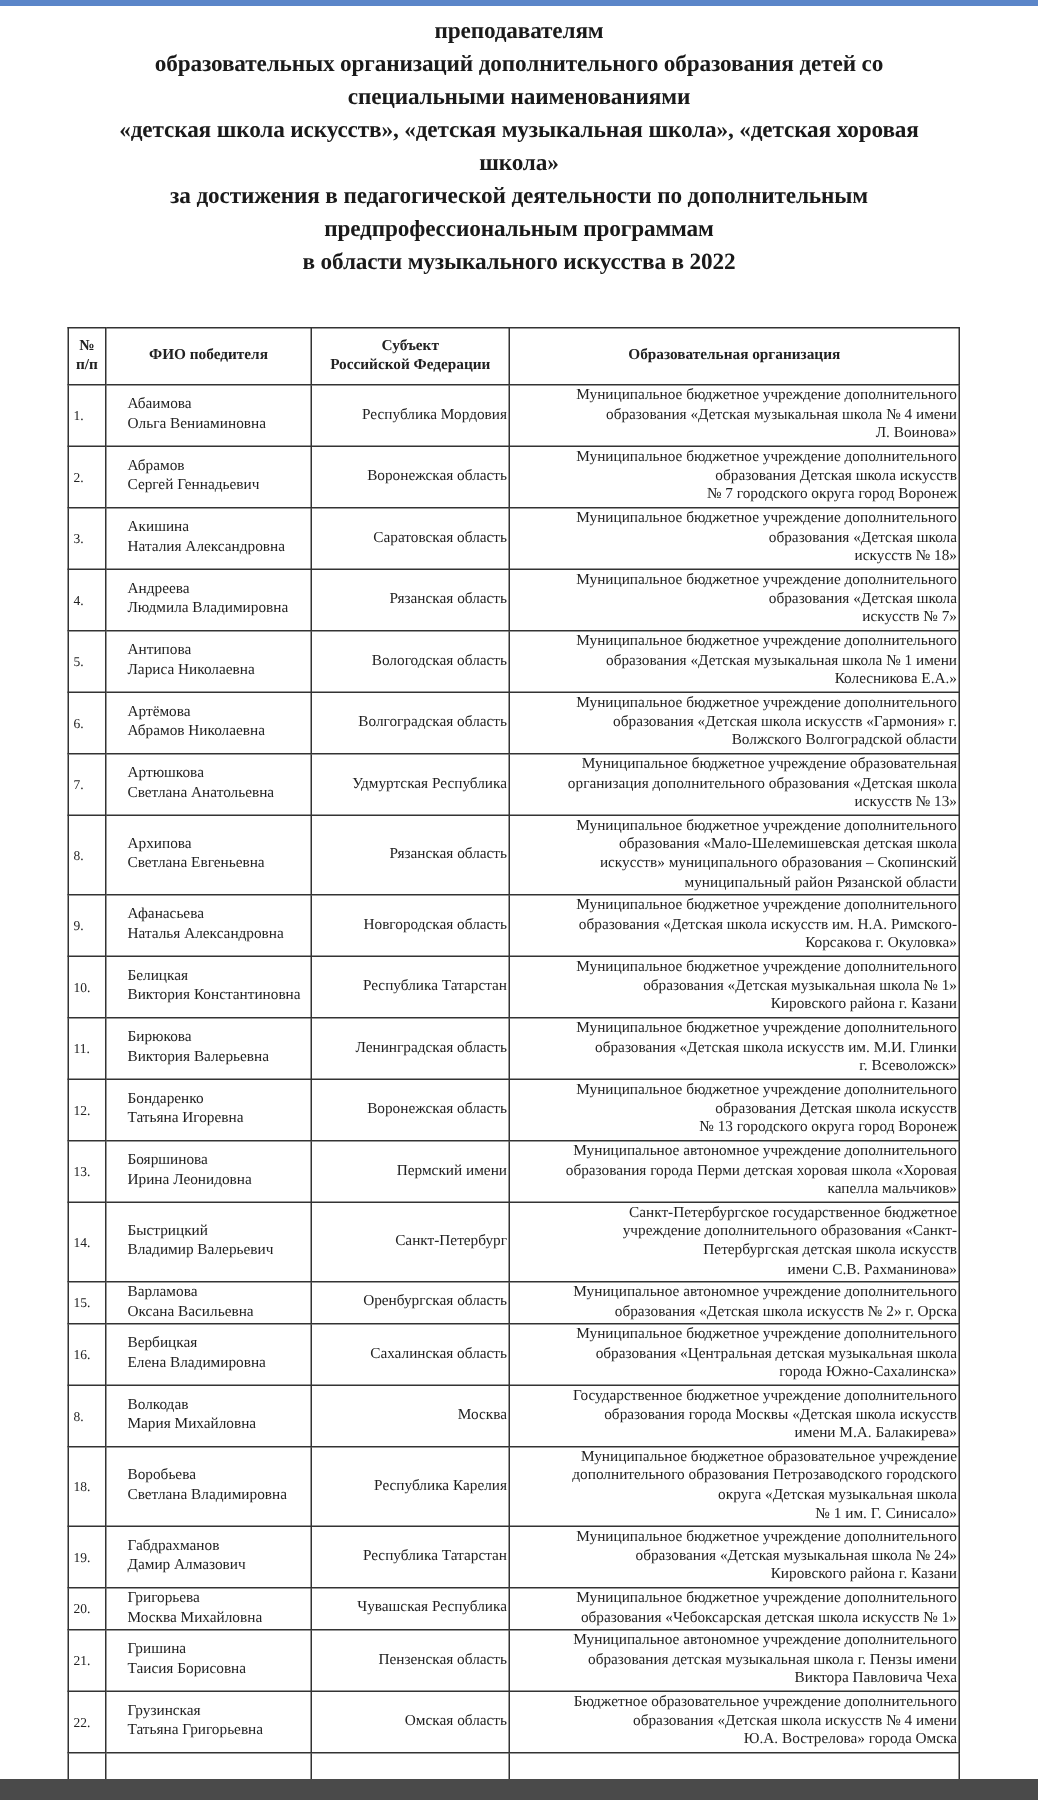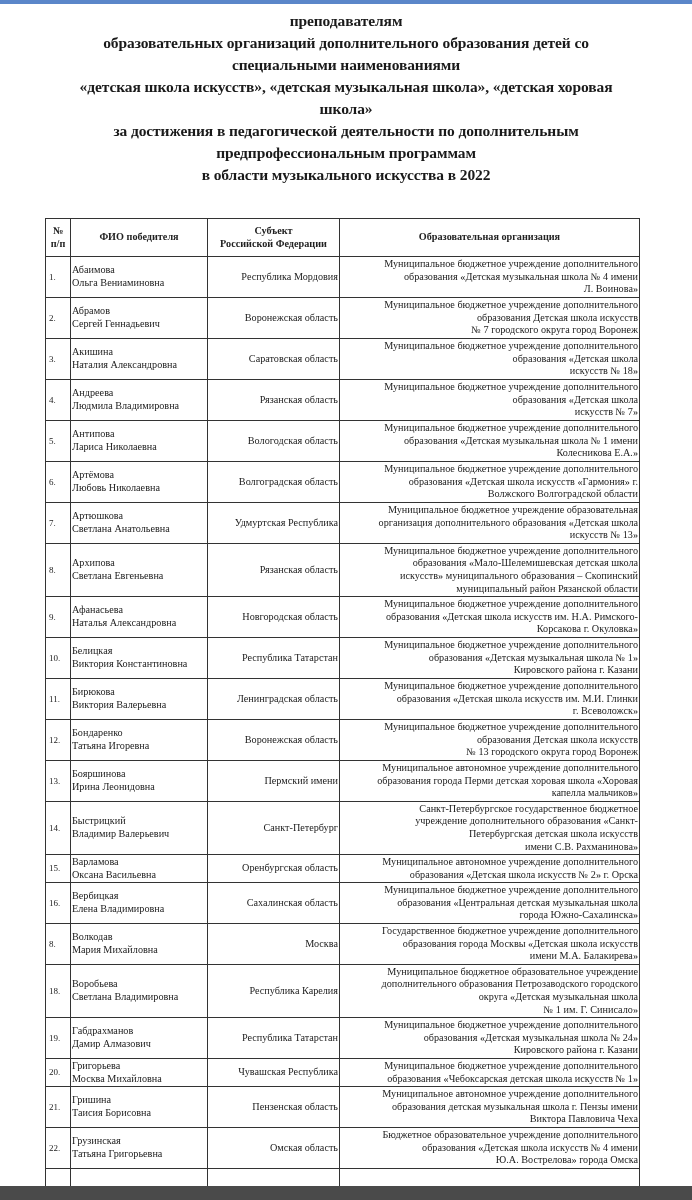--- a/index.html
+++ b/index.html
@@ -14,21 +14,21 @@
   .title div { white-space: nowrap; }
   table {
     position: absolute; left: 45px; top: 218px; width: 594px;
     border-collapse: collapse; table-layout: fixed;
     font-size: 10.2px; line-height: 12.7px; color: #222;
   }
   col.c1 { width: 25px; } col.c2 { width: 137px; } col.c3 { width: 132px; } col.c4 { width: 300px; }
   th, td { border: 1px solid #333; vertical-align: middle; padding: 0 1px; }
   th { font-weight: bold; text-align: center; height: 38px; font-size: 10.2px; line-height: 12.5px; }
   td.num { text-align: left; padding-left: 3px; font-size: 9px; }
-  td.name { text-align: left; padding-left: 1px; }
+  td.name { text-align: left; padding-left: 14px; }
   td.name span { display: block; }
   td.region { text-align: right; }
   td.org { text-align: right; padding-left: 1px; }
   td.org span { display: block; white-space: nowrap; }
   .bottombar { position: absolute; left: 0; top: 1186px; width: 692px; height: 14px; background: #4a4a4a; }
 </style>
 </head>
 <body>
 
 <div class="topbar"></div>
@@ -122,21 +122,21 @@
         <td class="org">
           <span>Муниципальное бюджетное учреждение дополнительного</span>
           <span>образования «Детская музыкальная школа № 1 имени</span>
           <span>Колесникова Е.А.»</span>
         </td>
       </tr>
       <tr style="height: 41px;">
         <td class="num">6.</td>
         <td class="name">
           <span>Артёмова</span>
-          <span>Любовь Николаевна</span>
+          <span>Абрамов Николаевна</span>
         </td>
         <td class="region">Волгоградская область</td>
         <td class="org">
           <span>Муниципальное бюджетное учреждение дополнительного</span>
           <span>образования «Детская школа искусств «Гармония» г.</span>
           <span>Волжского Волгоградской области</span>
         </td>
       </tr>
       <tr style="height: 41px;">
         <td class="num">7.</td>

